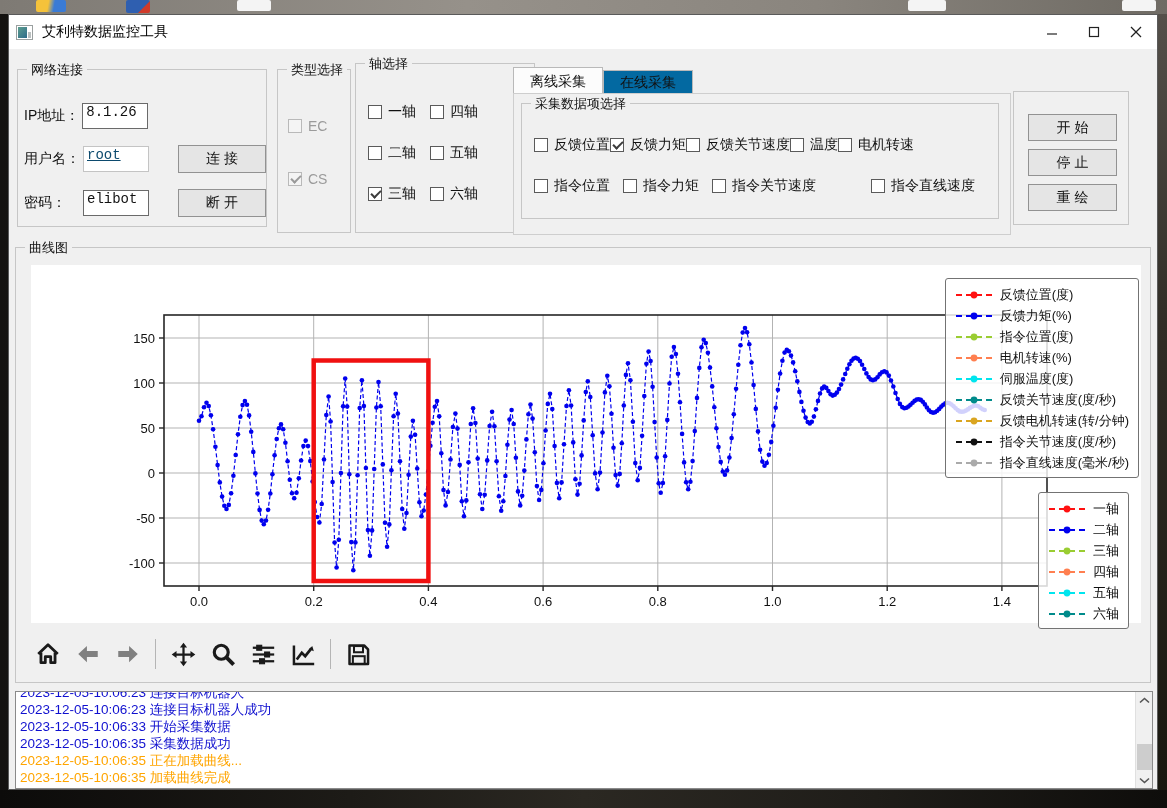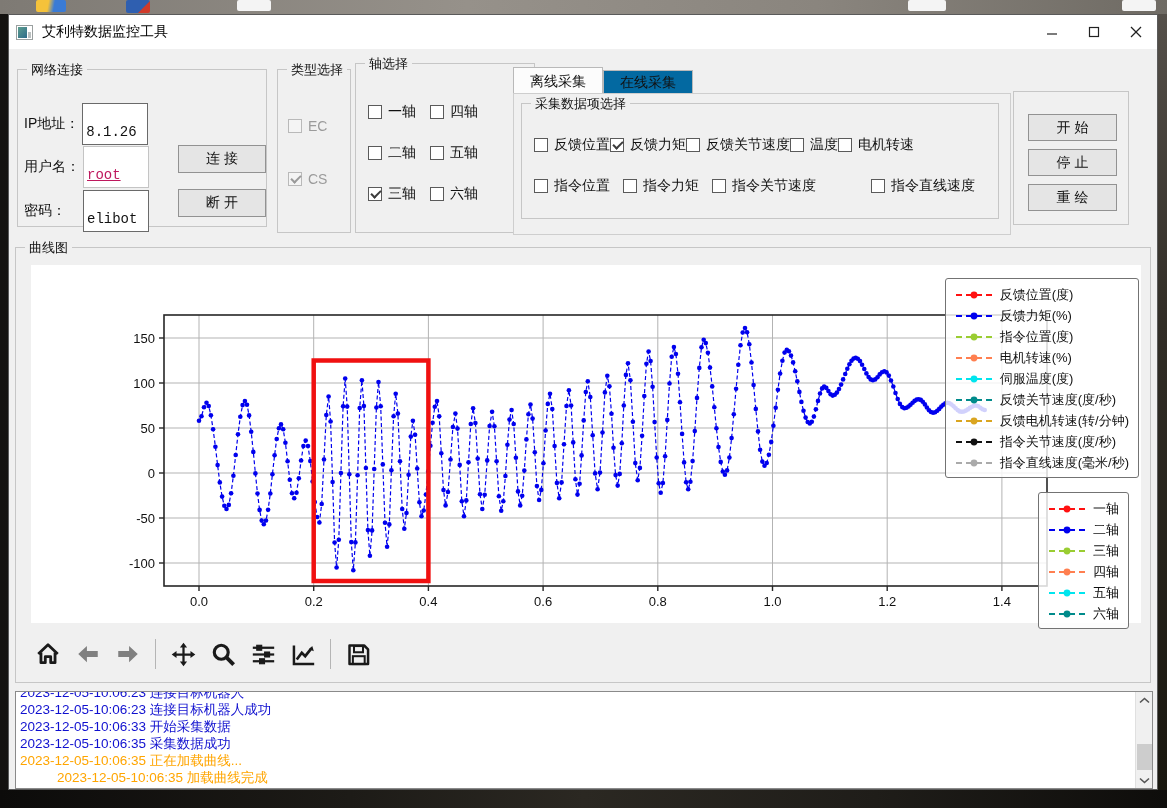--- a/index.html
+++ b/index.html
@@ -28,22 +28,22 @@
   .win-controls { margin-left:auto; display:flex; height:100%; }
   .win-btn { width:42px; height:100%; display:flex; align-items:center; justify-content:center; }
   .win-btn svg { stroke:#222; stroke-width:1.2; fill:none; }
 
   .groupbox { position:absolute; border:1px solid #c6c6c6; }
   .gb-label { position:absolute; top:-9px; left:9px; background:#f0f0f0; padding:0 4px; font-size:13px; white-space:nowrap; }
 
   .field-row { position:absolute; display:flex; align-items:center; }
   .field-label { font-size:14px; white-space:nowrap; }
   .tb { height:26px; border:1px solid #6a6a6a; background:#fff; font-family:"Liberation Mono",monospace;
-    font-size:14px; padding:20px 3px; overflow:hidden; white-space:nowrap; }
-  .tb.disabled { border-color:#c4c4c4; color:#be185d;text-decoration:underline; }
+    font-size:14px; padding:0 3px; overflow:hidden; white-space:nowrap; }
+  .tb.disabled { border-color:#c4c4c4; color:#0c4a6e;text-decoration:underline; }
   .btn { background:#e5e5e5; border:1px solid #929292; font-size:14px; text-align:center;
     display:flex; align-items:center; justify-content:center; white-space:nowrap; }
 
   .cb { width:14px; height:14px; background:#fff; border:1px solid #5a5a5a; display:inline-block;
     position:relative; flex:none; }
   .cb.disabled { border-color:#b9b9b9; background:#f4f4f4; }
   .cb.checked::after { content:""; position:absolute; left:2px; top:2px; width:8px; height:4px;
     border-left:2px solid #3c3c3c; border-bottom:2px solid #3c3c3c; transform:rotate(-45deg); }
   .cb.checked.disabled::after { border-color:#9a9a9a; }
   .cb-item { display:flex; align-items:center; gap:6px; font-size:14px; white-space:nowrap; }
@@ -815,21 +815,21 @@
     </div>
 
     <div class="log-box">
       <div class="log-clip">
           <div class="log-lines" id="log-lines">
             <div class="log-line" style="color: rgb(16, 16, 207);">2023-12-05-10:06:23 连接目标机器人</div>
             <div class="log-line" style="color: rgb(16, 16, 207);">2023-12-05-10:06:23 连接目标机器人成功</div>
             <div class="log-line" style="color: rgb(16, 16, 207);">2023-12-05-10:06:33 开始采集数据</div>
             <div class="log-line" style="color: rgb(16, 16, 207);">2023-12-05-10:06:35 采集数据成功</div>
             <div class="log-line" style="color: rgb(255, 165, 0);">2023-12-05-10:06:35 正在加载曲线...</div>
-            <div class="log-line" style="color: rgb(255, 165, 0); margin-left: 37px;">2023-12-05-10:06:35 加载曲线完成</div>
+            <div class="log-line" style="color: rgb(255, 165, 0);">2023-12-05-10:06:35 加载曲线完成</div>
           </div>
         </div>
       <div class="scrollbar">
         <div class="sb-arrow" style="top:0;">
           <svg width="11" height="7" viewBox="0 0 11 7" fill="none" stroke="#555" stroke-width="1.6">
               <path d="M1 5.5 L5.5 1.5 L10 5.5"></path>
             </svg>
         </div>
         <div class="sb-thumb"></div>
         <div class="sb-arrow" style="bottom:0;">

